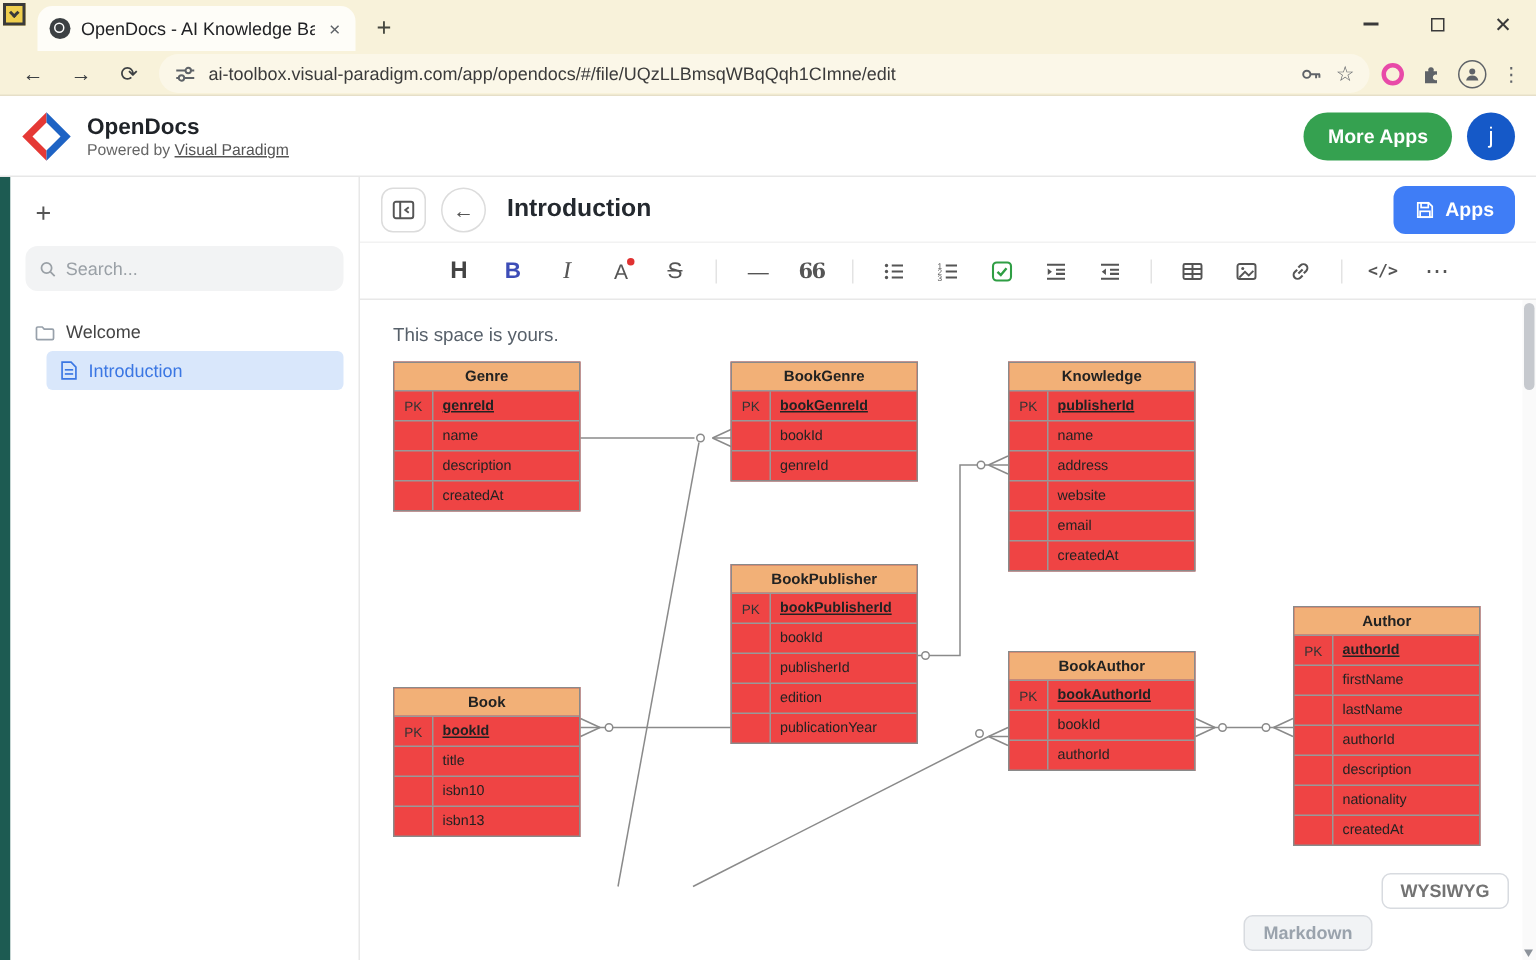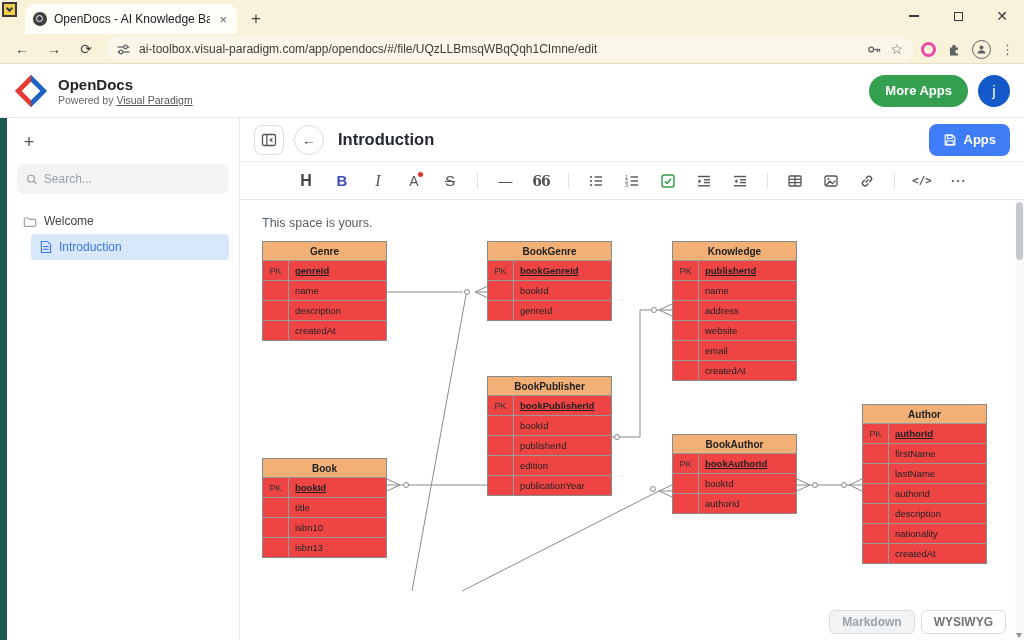--- a/index.html
+++ b/index.html
@@ -118,21 +118,21 @@
   .erd-field.pk { font-weight:bold; text-decoration:underline;}
 
   
   .v-scrollbar { position:absolute; right:0; top:0; bottom:0; width:9px; background:#fafafa; cursor:pointer;}
   .v-thumb { position:absolute; top:2px; left:1px; width:7px; height:58px; border-radius:4px; background:#c6c9ce; cursor:grab;}
   .v-arrow { position:absolute; bottom:2px; left:1px; width:0; height:0;
     border-left:3.5px solid transparent; border-right:3.5px solid transparent; border-top:5px solid #8d939b;}
   .mode-toggle { position:absolute; right:18px; bottom:6px; display:flex; gap:6px;}
   .mode-btn { height:24px; padding:0 12px; font-size:12px; font-weight:bold; border-radius:6px;
     border:1px solid #d8dbe0; display:flex; align-items:center; cursor:pointer;}
-  .mode-markdown { background:#f1f3f5; color:#9aa3ad;}
+  .mode-markdown { background:#f1f3f5; color:#9aa3ad;margin-top:28px;}
   .mode-wysiwyg { background:#fff; color:#737373;}
 
   svg.ic { display:block; }
 </style>
 </head>
 <body>
 
 <div class="chrome-top">
   <div class="tabstrip">
     <div class="corner-btn">

